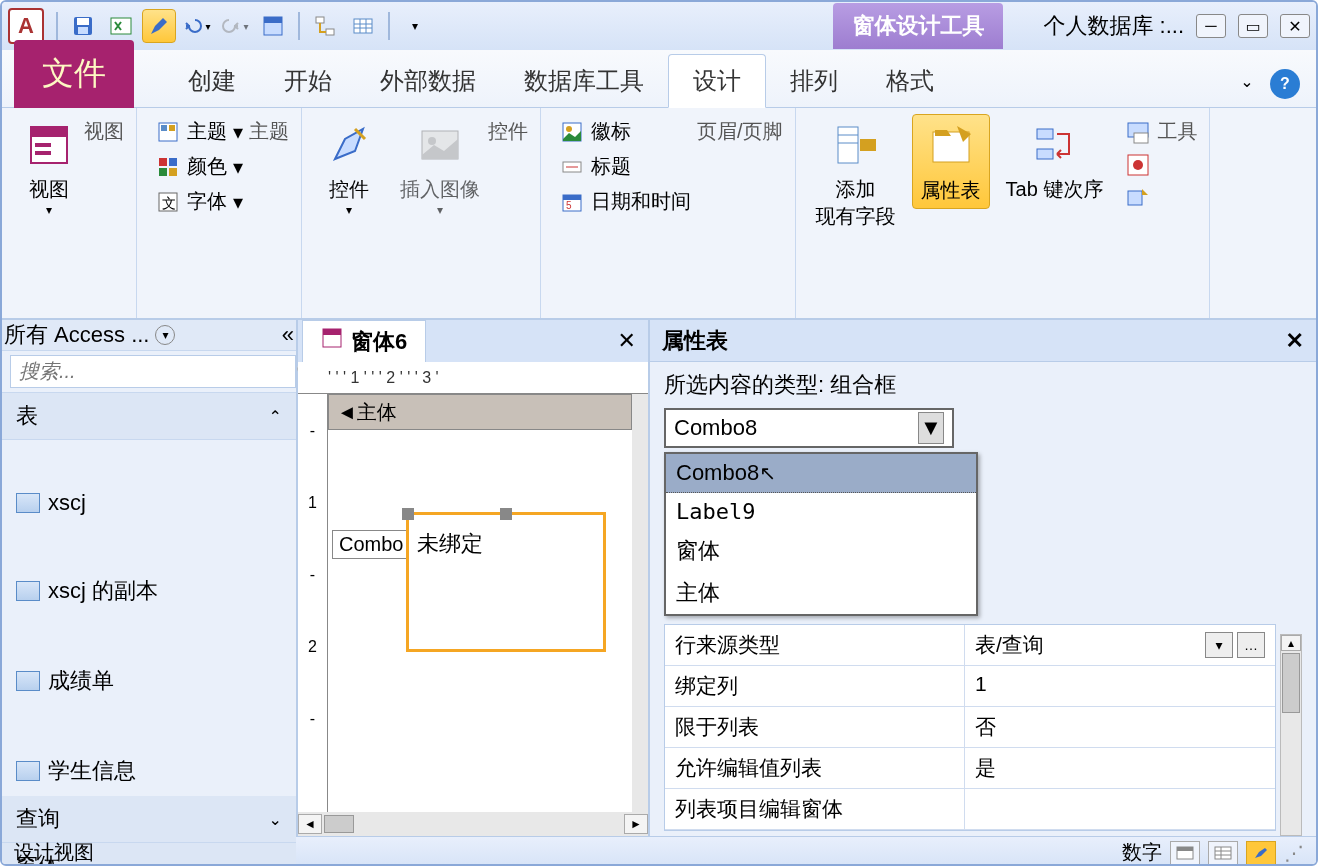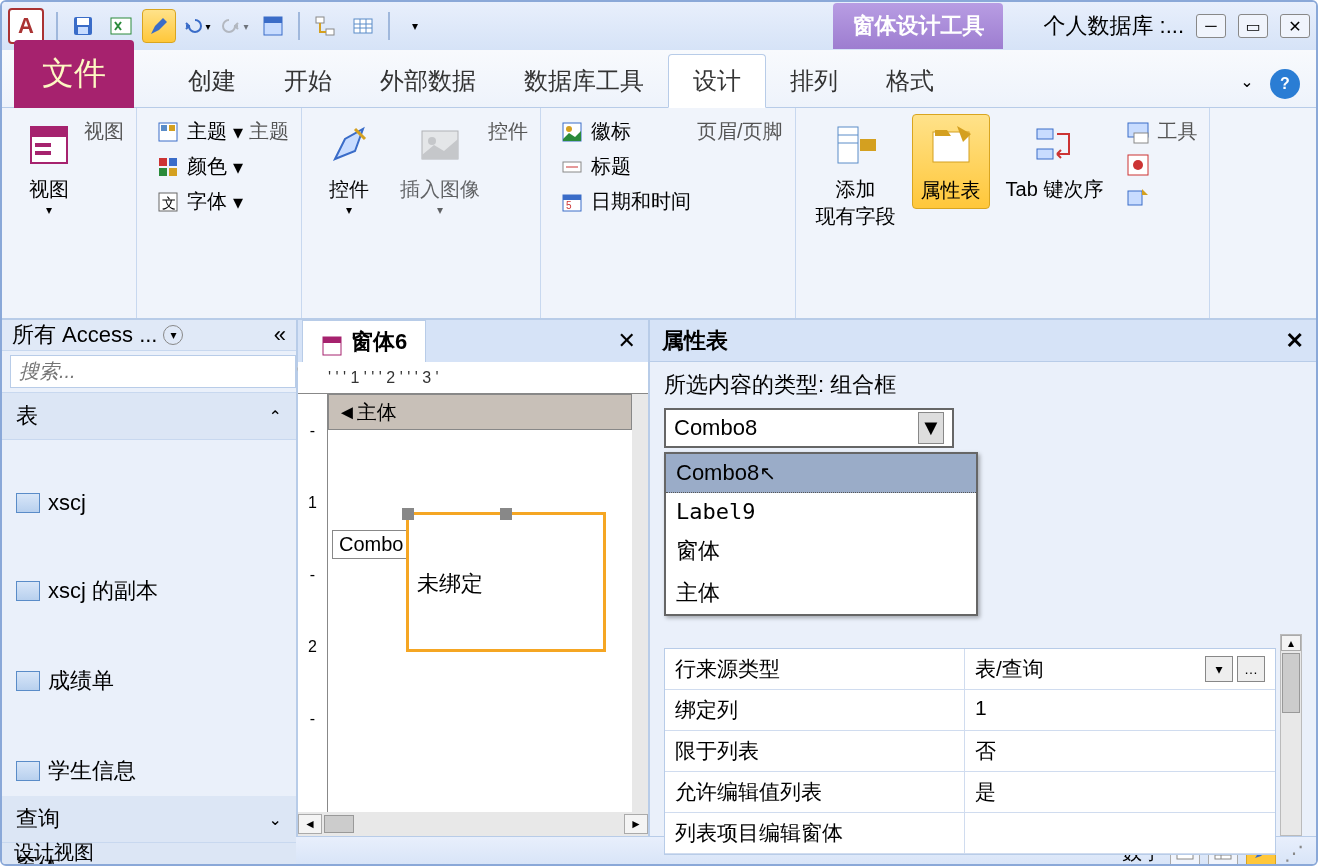--- a/index.html
+++ b/index.html
@@ -33,63 +33,63 @@
 .big-btn span { font-size: 20px; text-align: center; }
 .small-row { display: flex; align-items: center; gap: 6px; padding: 4px 6px; cursor: pointer; font-size: 20px; border-radius: 3px; }
 .small-icon { width: 26px; height: 26px; display: inline-flex; align-items: center; justify-content: center; }
 .highlighted { background: linear-gradient(to bottom, #ffe28a, #ffc73a); border: 1px solid #d9a520; border-radius: 4px; }
 
 
 .main { display: flex; height: 516px; }
 
 
 .navpane { width: 296px; border-right: 2px solid #b8cce8; background: #eaf0fa; display: flex; flex-direction: column; }
-.nav-header { height: 44px; display: flex; align-items: center; padding: 0 10px; font-size: 22px; background: #e0e9f7; border-bottom: 1px solid #c8d8ef; }
+.nav-header { height: 44px; display: flex; align-items: center; padding: 0 2px; font-size: 22px; background: #e0e9f7; border-bottom: 1px solid #c8d8ef; }
 .nav-collapse { margin-left: auto; font-size: 22px; cursor: pointer; }
 .nav-search { height: 42px; display: flex; align-items: center; padding: 4px 8px; border-bottom: 1px solid #c8d8ef; }
 .nav-search input { flex: 1; border: 1px solid #b8cce8; padding: 4px 8px; font-size: 20px; font-style: italic; background: #fff; }
 .search-icon { width: 30px; display: flex; justify-content: center; color: #2a7dd4; cursor: pointer; font-size: 18px; }
 .nav-group-head { background: #dce6f5; padding: 8px 14px; font-size: 22px; display: flex; align-items: center; cursor: pointer; border-bottom: 1px solid #c8d8ef; }
 .nav-group-head .chev { margin-left: auto; font-size: 16px; }
 .nav-item { padding: 10px 14px 10px 46px; font-size: 22px; cursor: pointer; position: relative; margin-top: 40px; }
 .nav-item::before { content: ""; position: absolute; left: 14px; top: 50%; transform: translateY(-50%); width: 22px; height: 18px; border: 1px solid #5a8cc8; background: linear-gradient(#d8e6f8, #b8d0ee); }
 
 
 .doc-area { width: 352px; border-right: 2px solid #b8cce8; display: flex; flex-direction: column; background: #eaf0fa; }
 .doc-tabs { height: 42px; background: #d6e3f7; display: flex; align-items: center; }
-.doc-tab { background: #fff; border: 1px solid #b8cce8; border-bottom: none; padding: 6px 18px; font-size: 22px; font-weight: bold; display: flex; align-items: flex-end; gap: 8px; margin-left: 4px; }
+.doc-tab { background: #fff; border: 1px solid #b8cce8; border-bottom: none; padding: 6px 18px; font-size: 22px; font-weight: bold; display: flex; align-items: flex-start; gap: 8px; margin-left: 4px; }
 .doc-tab-close { margin-left: auto; padding: 0 12px; font-size: 22px; cursor: pointer; }
 .canvas-wrap { flex: 1; background: #fff; position: relative; overflow: hidden; }
 .hruler { height: 32px; background: #fff; border-bottom: 1px solid #888; font-size: 16px; padding-left: 30px; display: flex; align-items: center; color: #333; }
 .vruler { position: absolute; left: 0; top: 32px; width: 30px; bottom: 24px; background: #fff; border-right: 1px solid #888; }
 .vruler div { height: 72px; text-align: center; padding-top: 28px; font-size: 16px; }
 .section-bar { position: absolute; left: 30px; right: 16px; top: 32px; height: 36px; background: #c8c0b8; border: 1px solid #888; font-size: 20px; padding-left: 8px; display: flex; align-items: center; }
 .design-surface { position: absolute; left: 30px; top: 68px; right: 16px; bottom: 24px; background: #fff; }
 .combo-label { position: absolute; left: 4px; top: 100px; border: 1px solid #888; padding: 2px 6px; font-size: 20px; background: #fff; }
 .combo-box { position: absolute; left: 78px; top: 82px; width: 200px; height: 140px; border: 3px solid #f5a623; background: #fff; }
 .combo-box .handle { position: absolute; width: 12px; height: 12px; background: #888; }
-.combo-box .val { padding: 14px 8px 0; font-size: 22px; margin-top: 40px; }
+.combo-box .val { padding: 14px 8px 0; font-size: 22px; }
 .hscroll { position: absolute; left: 0; right: 0; bottom: 0; height: 24px; background: #e8e8e8; display: flex; align-items: center; }
 .scroll-btn { width: 24px; height: 20px; border: 1px solid #aaa; background: #f4f4f4; display: flex; align-items: center; justify-content: center; font-size: 12px; cursor: pointer; }
 .vscroll-canvas { position: absolute; right: 0; top: 32px; width: 16px; bottom: 24px; background: #e8e8e8; }
 
 
 .propsheet { flex: 1; display: flex; flex-direction: column; background: #eaf0fa; }
 .prop-title { height: 42px; background: #d6e3f7; display: flex; align-items: center; padding: 0 12px; font-size: 22px; font-weight: bold; border-bottom: 1px solid #b8cce8; }
 .prop-title .close { margin-left: auto; cursor: pointer; }
 .prop-type { padding: 8px 14px; font-size: 22px; }
 .prop-select-wrap { padding: 0 14px 8px; position: relative; }
 .prop-select { width: 290px; height: 40px; border: 2px solid #666; background: #fff; display: flex; align-items: center; padding: 0 8px; font-size: 22px; font-family: "Consolas", monospace; }
 .prop-select .dd { margin-left: auto; width: 26px; height: 32px; background: #ddd; border: 1px solid #888; display: flex; align-items: center; justify-content: center; cursor: pointer; }
 .dropdown { position: absolute; left: 14px; top: 44px; width: 314px; background: #fff; border: 2px solid #666; z-index: 10; box-shadow: 2px 2px 4px rgba(0,0,0,0.3); }
 .dropdown-item { padding: 6px 10px; font-size: 22px; font-family: "Consolas", "SimSun", monospace; cursor: pointer; }
 .dropdown-item.sel { background: #9aacc8; border-bottom: 1px dotted #555; }
 .cursor-icon { font-size: 20px; }
 .prop-body { flex: 1; padding: 0 14px; position: relative; }
-.prop-grid { position: absolute; left: 14px; right: 40px; top: 192px; background: #fff; border: 1px solid #b8cce8; }
+.prop-grid { position: absolute; left: 14px; right: 40px; top: 168px; background: #fff; border: 1px solid #b8cce8; }
 .prop-row { display: flex; border-bottom: 1px solid #d0dcef; }
 .prop-row .pname { width: 300px; padding: 6px 10px; font-size: 21px; border-right: 1px solid #d0dcef; }
 .prop-row .pval { flex: 1; padding: 6px 10px; font-size: 21px; }
 .prop-row.first .pval { display: flex; align-items: center; }
 .builder-btn { margin-left: auto; display: flex; gap: 4px; }
 .bb { width: 28px; height: 26px; border: 1px solid #888; background: #eee; display: flex; align-items: center; justify-content: center; cursor: pointer; font-size: 14px; }
 .vscroll { position: absolute; right: 14px; top: 178px; width: 22px; bottom: 0; background: #e8e8e8; border: 1px solid #bbb; }
 .vscroll .thumb { position: absolute; top: 18px; left: 1px; right: 1px; height: 60px; background: #ccc; border: 1px solid #999; }
 
 

